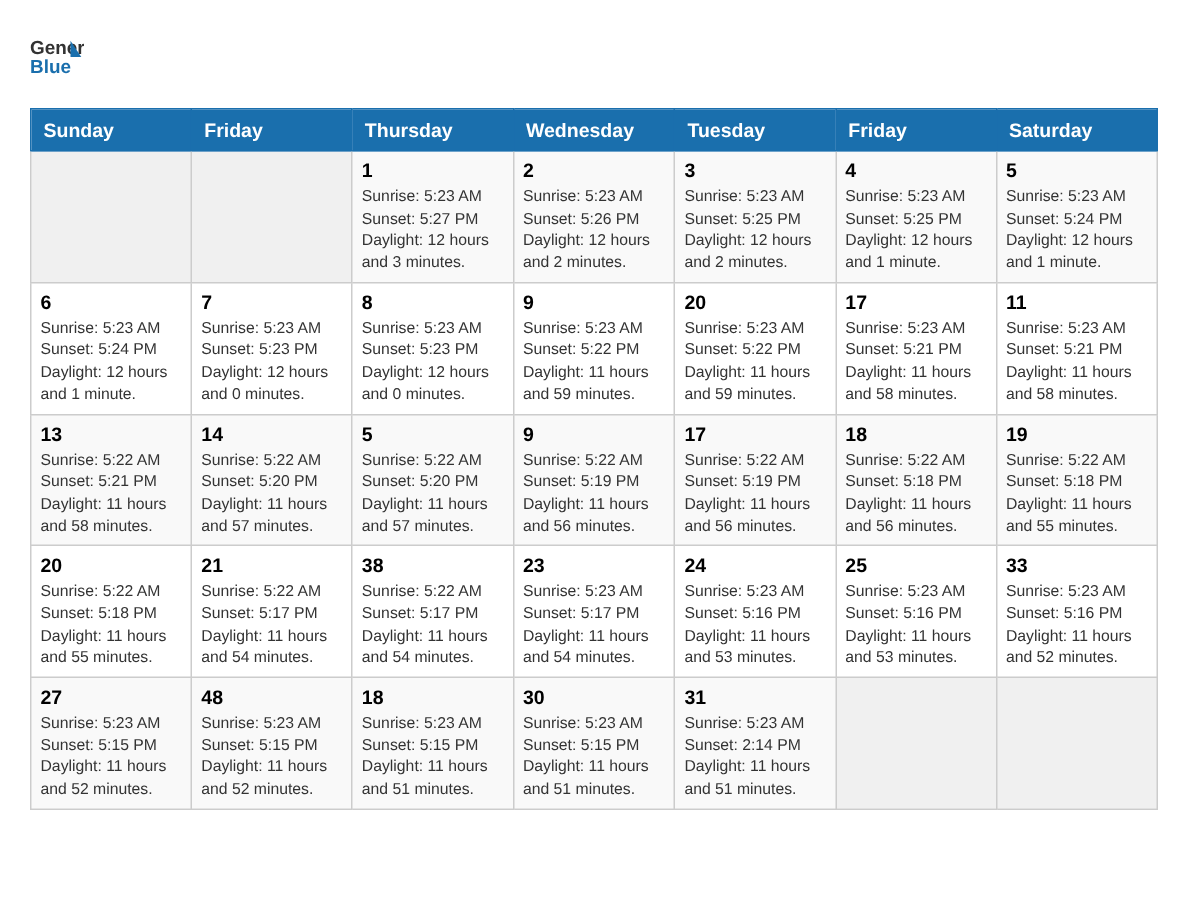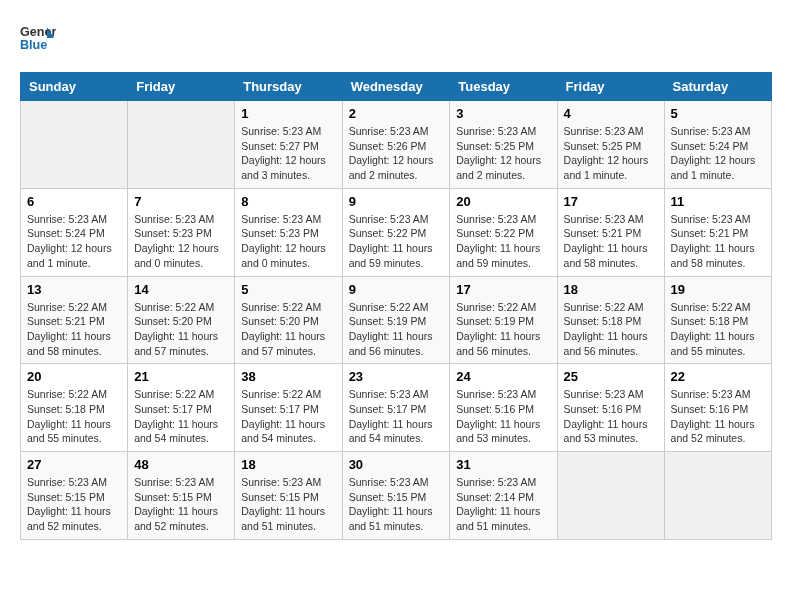--- a/index.html
+++ b/index.html
@@ -313,21 +313,21 @@
       </td>
         <td>
         <div class="day-number">25</div>
         <div class="day-info">
           <div>Sunrise: 5:23 AM</div>
           <div>Sunset: 5:16 PM</div>
           <div>Daylight: 11 hours and 53 minutes.</div>
         </div>
       </td>
         <td>
-        <div class="day-number">22</div>
+        <div class="day-number">33</div>
         <div class="day-info">
           <div>Sunrise: 5:23 AM</div>
           <div>Sunset: 5:16 PM</div>
           <div>Daylight: 11 hours and 52 minutes.</div>
         </div>
       </td>
       </tr>
       <tr>
         <td>
         <div class="day-number">27</div>

